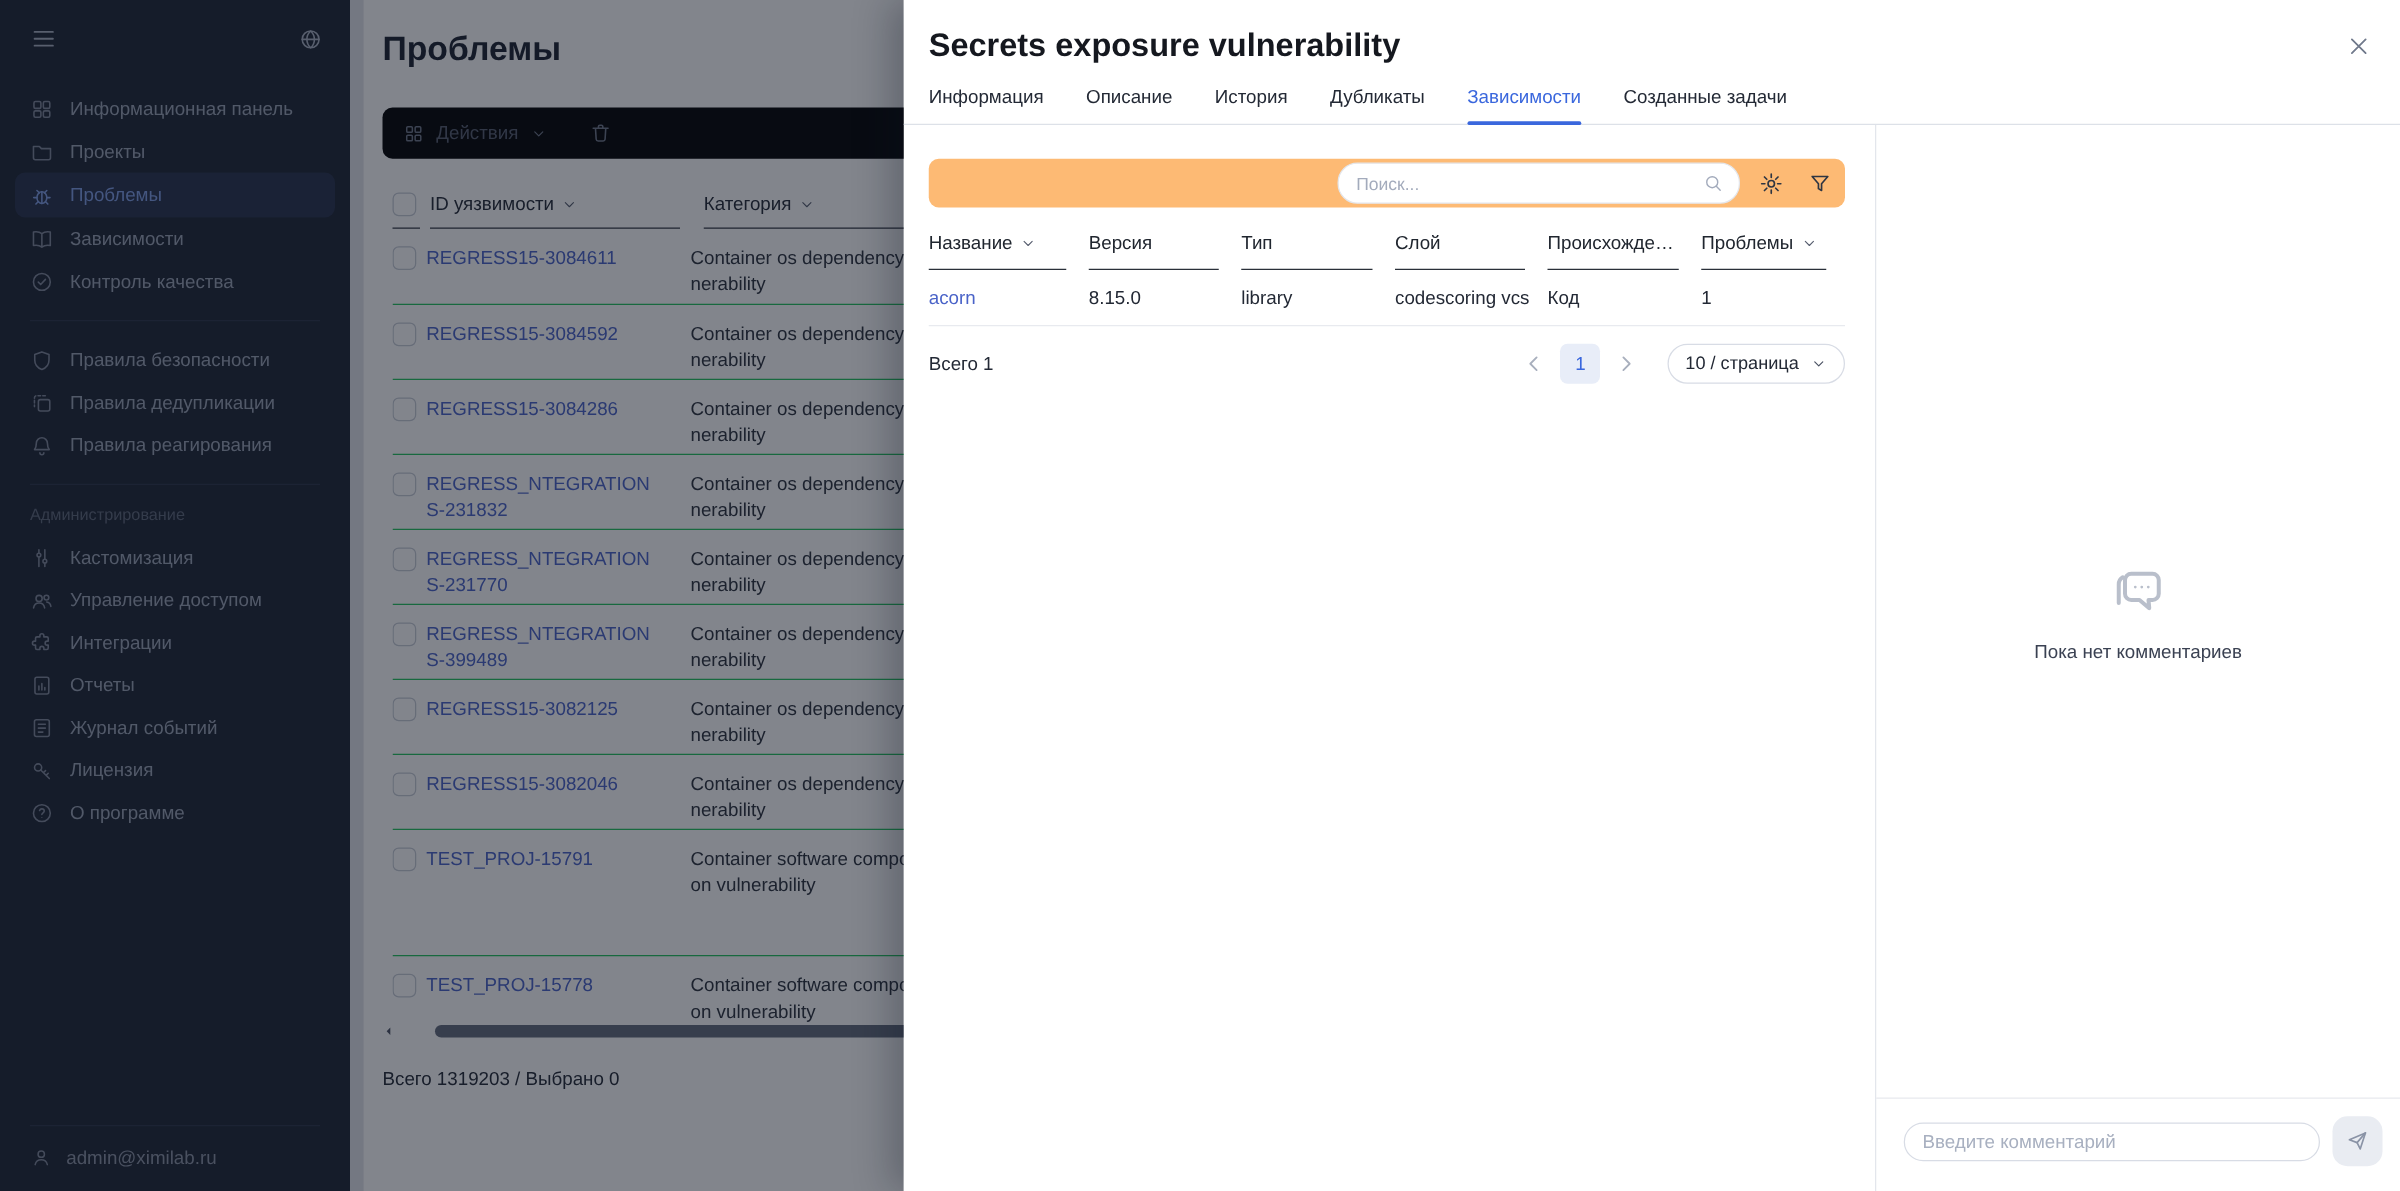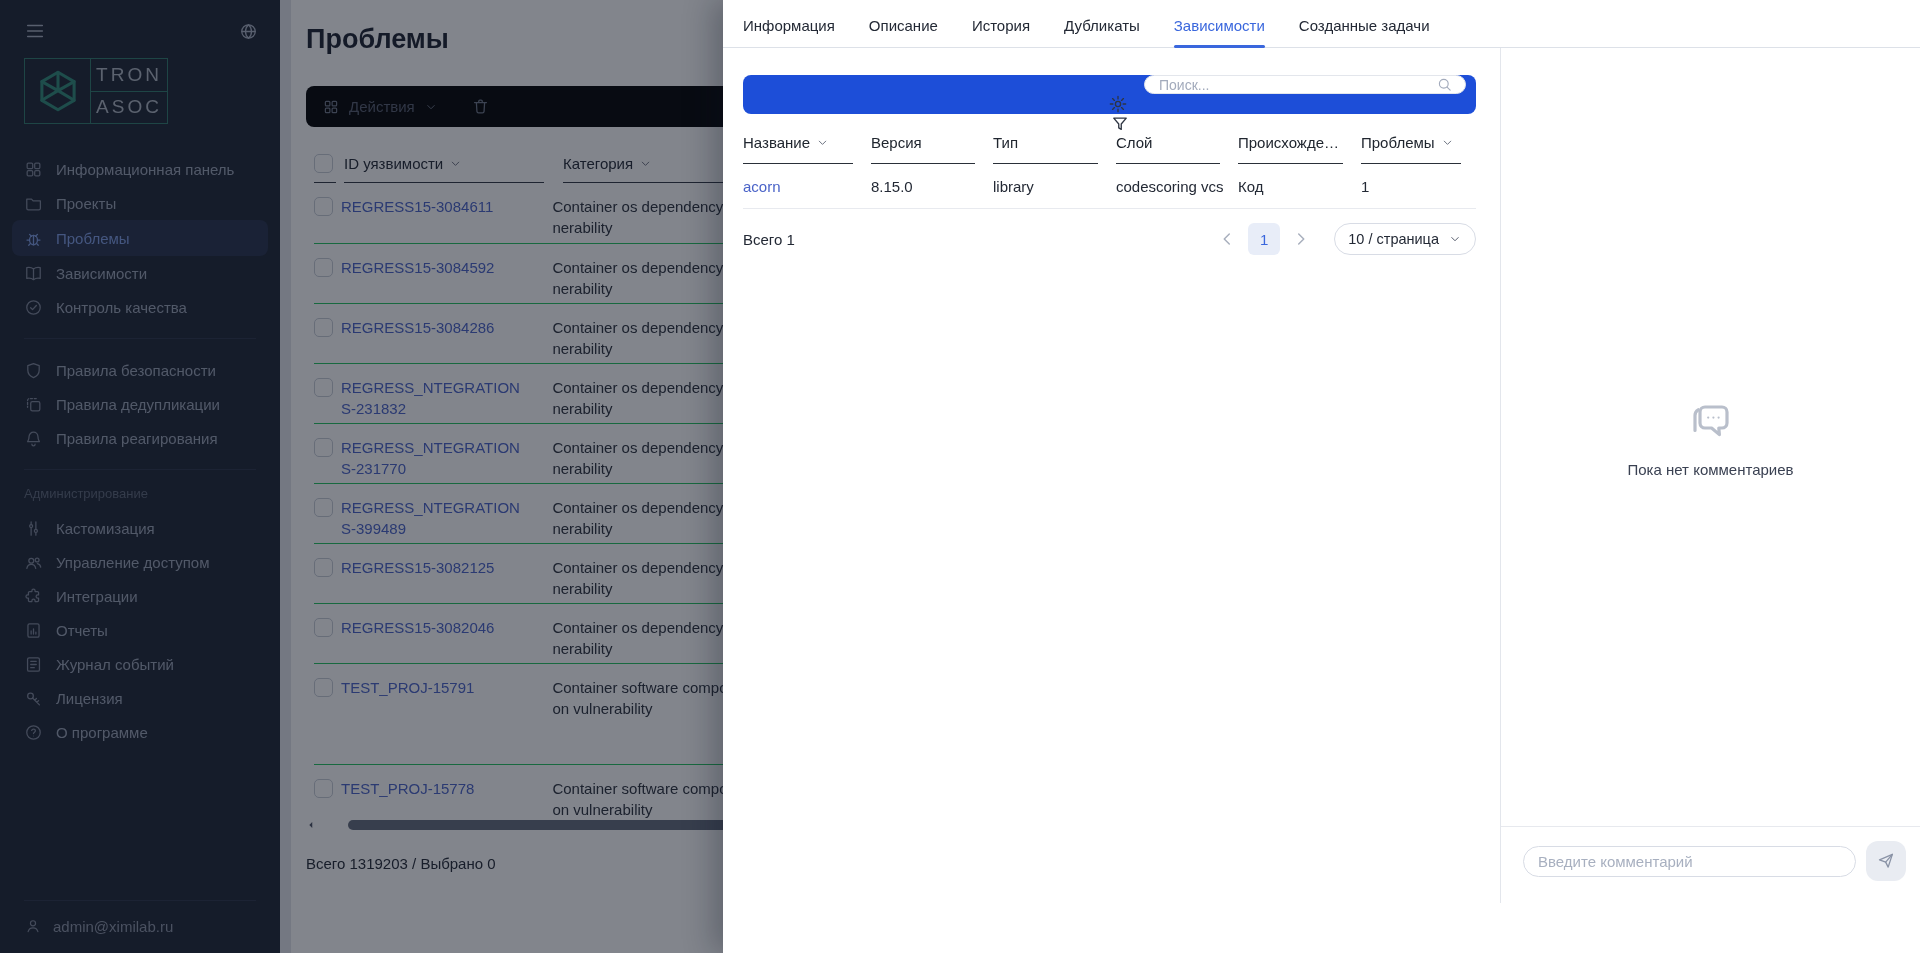--- a/index.html
+++ b/index.html
@@ -81,22 +81,22 @@
   .modal-title { font-size:26px; line-height:32px; font-weight:700; color:#15181F; }
   .close-btn { position:absolute; right:22px; top:26px; width:22px; height:22px; color:#717A8C; cursor:pointer; }
   .tabs { display:flex; gap:34px; padding:17px 20px 0; border-bottom:1px solid #DDE1E8; }
   .tab { position:relative; padding-bottom:13px; font-size:15px; color:#232935; background:none; border:none;
     font-family:inherit; cursor:pointer; }
   .tab.active { color:#3A67DD; font-weight:500; }
   .tab.active::after { content:""; position:absolute; left:0; right:0; bottom:-1px; height:3px;
     background:#3A67DD; border-radius:2px; }
   .modal-body { display:flex; height:calc(100% - 98px); }
   .modal-left { width:777px; padding:27px 24px 0 20px; }
-  .dep-toolbar { height:39px; border-radius:8px; background:#1d4ed8; display:flex; align-items:center;
-    padding:0 10px 0 12px;flex-direction:column; }
+  .dep-toolbar { height:39px; border-radius:8px; background:#fdba74; display:flex; align-items:center;
+    padding:0 10px 0 12px; }
   .dep-search { margin-left:auto; width:322px; height:33px; background:#fff; border:1px solid #E3E6EC;
     border-radius:16px; display:flex; align-items:center; padding:0 12px 0 14px; }
   .dep-search input { flex:1; border:none; outline:none; font-size:14px; color:#232935; background:transparent;
     font-family:inherit; }
   .dep-search input::placeholder { color:#A3ABBC; }
   .dep-search .icon { width:17px; height:17px; color:#A3ABBC; }
   .tool-ic { width:20px; height:20px; color:#2E3542; cursor:pointer; }
   .gear-btn { margin-left:15px; } .filter-btn { margin-left:19px; }
   .dep-grid { display:grid; grid-template-columns:110px 104px 105px 104px 105px 100px; column-gap:18px; }
   .dep-head { margin-top:20px; }
@@ -141,34 +141,20 @@
             <path d="M4 6h16M4 12h16M4 18h16"></path>
           </svg>
         </span>
       <span class="icon globe-btn">
           <svg viewBox="0 0 24 24" fill="none" stroke="currentColor" stroke-width="1.6" stroke-linecap="round" stroke-linejoin="round">
             <circle cx="12" cy="12" r="8.5"></circle>
             <path d="M3.5 12h17M12 3.5c2.5 2.3 3.8 5.2 3.8 8.5s-1.3 6.2-3.8 8.5c-2.5-2.3-3.8-5.2-3.8-8.5s1.3-6.2 3.8-8.5z"></path>
           </svg>
         </span>
     </div>
-    <div class="logo">
-      <div class="logo-hex">
-          <span class="icon">
-            <svg viewBox="0 0 24 24" fill="none" stroke="currentColor" stroke-width="1.6" stroke-linecap="round" stroke-linejoin="round">
-              <path d="M12 2.2l8.4 4.9v9.8L12 21.8l-8.4-4.9V7.1z"></path>
-              <path d="M12 2.2v9.6M12 11.8l8.4 5M12 11.8l-8.4 5M3.6 7.1l8.4 4.7M20.4 7.1l-8.4 4.7"></path>
-            </svg>
-          </span>
-        </div>
-      <div class="logo-txt">
-        <div class="logo-line">TRON</div>
-        <div class="logo-line">ASOC</div>
-      </div>
-    </div>
     <nav class="nav">
       <div class="nav-item">
           <span class="icon nav-ic">
             <svg viewBox="0 0 24 24" fill="none" stroke="currentColor" stroke-width="1.6" stroke-linecap="round" stroke-linejoin="round">
               <rect x="4" y="4" width="7" height="7" rx="1.5"></rect>
               <rect x="13.5" y="4" width="6.5" height="7" rx="1.5"></rect>
               <rect x="4" y="13.5" width="7" height="6.5" rx="1.5"></rect>
               <rect x="13.5" y="13.5" width="6.5" height="6.5" rx="1.5"></rect>
             </svg>
           </span>
@@ -429,20 +415,28 @@
           </svg>
         </span>
       <div class="thumb"></div>
     </div>
     <div class="m-footer">Всего 1319203 / Выбрано 0</div>
   </div>
 
   <div class="overlay"></div>
 
   <div class="modal">
+    <div class="modal-header">
+      <h2 class="modal-title">Secrets exposure vulnerability</h2>
+      <span class="icon close-btn">
+          <svg viewBox="0 0 24 24" fill="none" stroke="currentColor" stroke-width="1.6" stroke-linecap="round" stroke-linejoin="round">
+            <path d="M6 6l12 12M18 6L6 18"></path>
+          </svg>
+        </span>
+    </div>
     <div class="tabs">
       <button class="tab">
           <span>Информация</span>
         </button>
         <button class="tab">
           <span>Описание</span>
         </button>
         <button class="tab">
           <span>История</span>
         </button>

